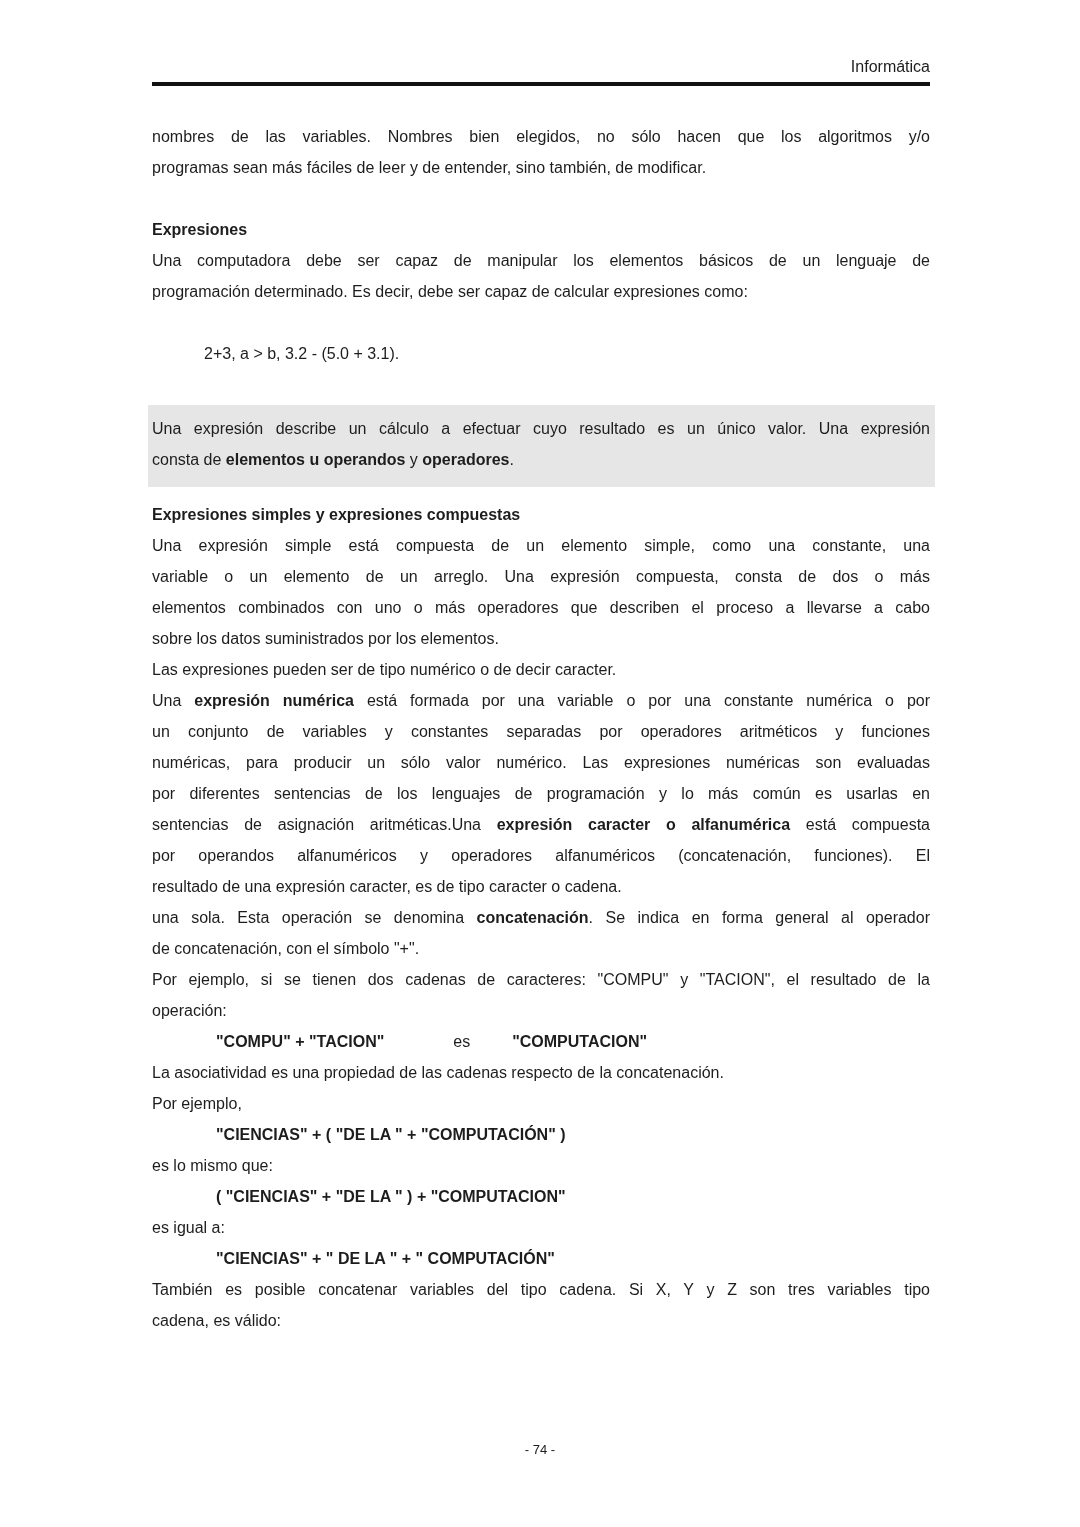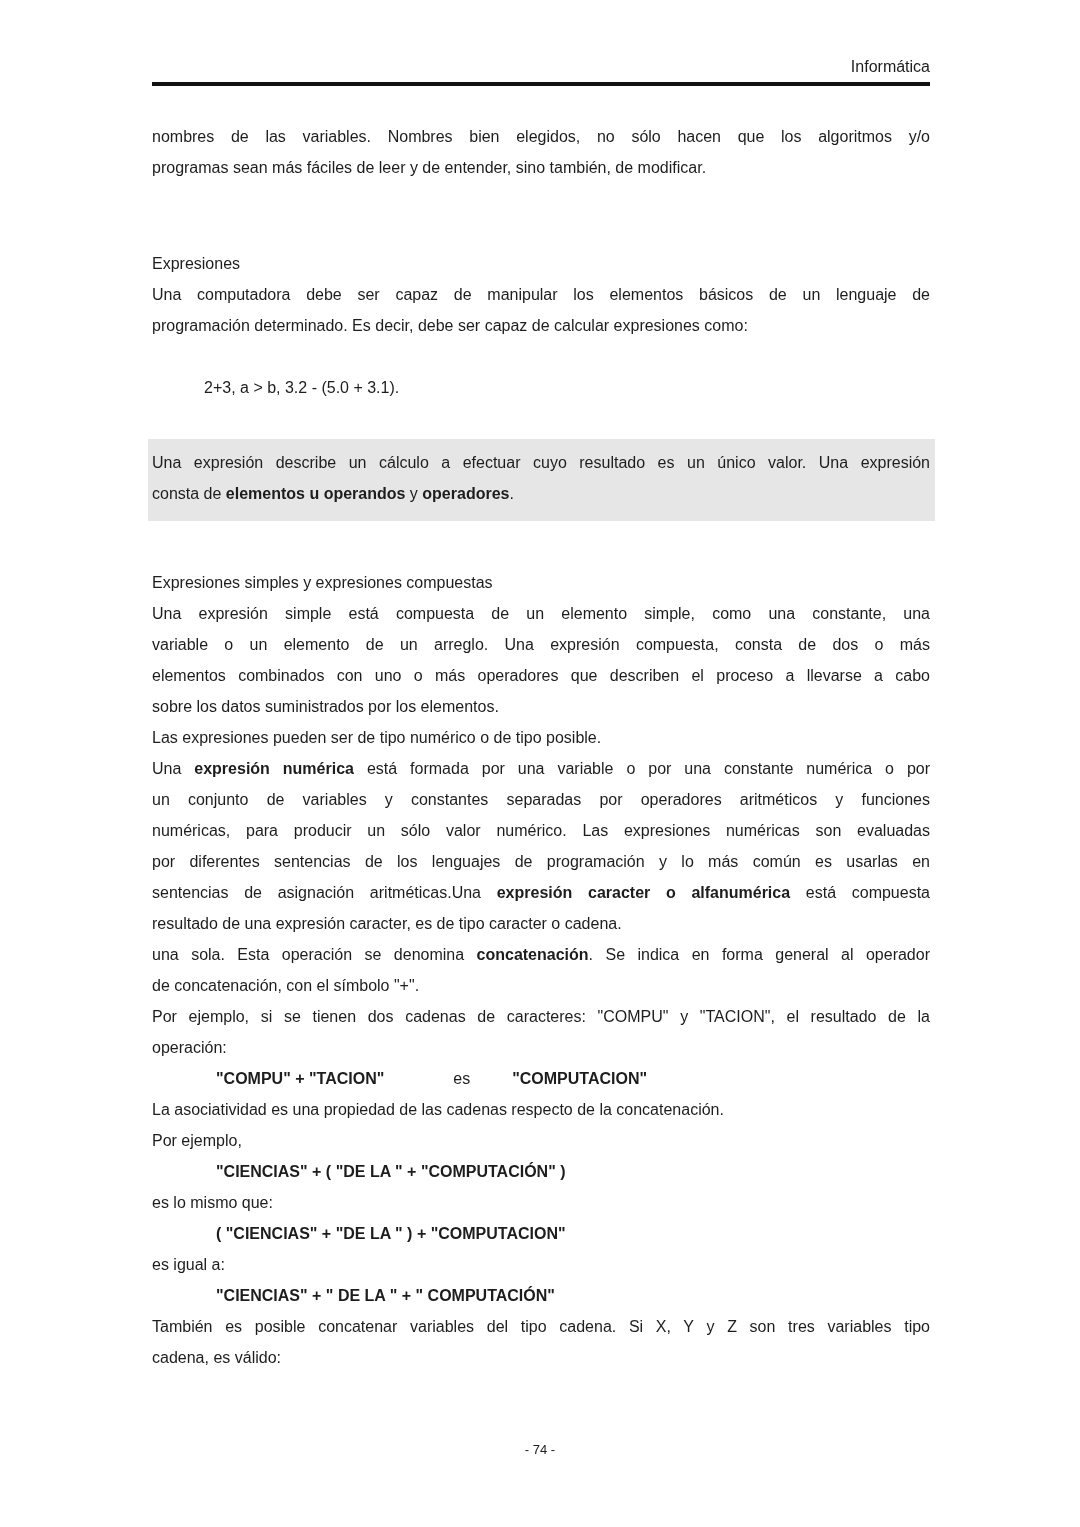--- a/index.html
+++ b/index.html
@@ -40,21 +40,21 @@
   .ln {
     height: 31px;
     line-height: 31px;
     white-space: normal;
   }
   .just {
     text-align: justify;
     text-align-last: justify;
     -moz-text-align-last: justify;
   }
-  .h { font-weight: 400; margin-top: 34px; }
+  .h { font-weight: 700; }
   .b { font-weight: 700; margin-top: 12px; }
   .ex  { padding-left: 52px; box-sizing: border-box; }
   .exb { padding-left: 64px; box-sizing: border-box; font-weight: 700; }
   .norm { font-weight: 400; }
   .gap { display: inline-block; height: 1px; vertical-align: baseline; }
   .g1 { width: 69px; }
   .g2 { width: 42px; }
   .hl {
     background: #e6e6e6;
     margin-left: -4px;
@@ -108,27 +108,28 @@
 
     <div class="sp12"></div>
 
     <div class="ln h">Expresiones simples y expresiones compuestas</div>
 
     <div class="ln just">Una expresión simple está compuesta de un elemento simple, como una constante, una</div>
     <div class="ln just">variable o un elemento de un arreglo. Una expresión compuesta, consta de dos o más</div>
     <div class="ln just">elementos combinados con uno o más operadores que describen el proceso a llevarse a cabo</div>
     <div class="ln">sobre los datos suministrados por los elementos.</div>
 
-    <div class="ln">Las expresiones pueden ser de tipo numérico o de tipo posible.</div>
+    <div class="ln">Las expresiones pueden ser de tipo numérico o de decir caracter.</div>
 
     <div class="ln just"><span>Una </span><span class="b">expresión numérica</span><span> está formada por una variable o por una constante numérica o por</span></div>
     <div class="ln just">un conjunto de variables y constantes separadas por operadores aritméticos y funciones</div>
     <div class="ln just">numéricas, para producir un sólo valor numérico. Las expresiones numéricas son evaluadas</div>
     <div class="ln just">por diferentes sentencias de los lenguajes de programación y lo más común es usarlas en</div>
     <div class="ln just"><span>sentencias de asignación aritméticas.Una </span><span class="b">expresión caracter o alfanumérica</span><span> está compuesta</span></div>
+    <div class="ln just">por operandos alfanuméricos y operadores alfanuméricos (concatenación, funciones). El</div>
     <div class="ln">resultado de una expresión caracter, es de tipo caracter o cadena.</div>
 
     <div class="ln just"><span>una sola. Esta operación se denomina </span><span class="b">concatenación</span><span>. Se indica en forma general al operador</span></div>
     <div class="ln">de concatenación, con el símbolo "+".</div>
 
     <div class="ln just">Por ejemplo, si se tienen dos cadenas de caracteres: "COMPU" y "TACION", el resultado de la</div>
     <div class="ln">operación:</div>
 
     <div class="ln exb"><span>"COMPU" + "TACION"</span><span class="gap g1"></span><span class="norm">es</span><span class="gap g2"></span><span>"COMPUTACION"</span></div>
 

